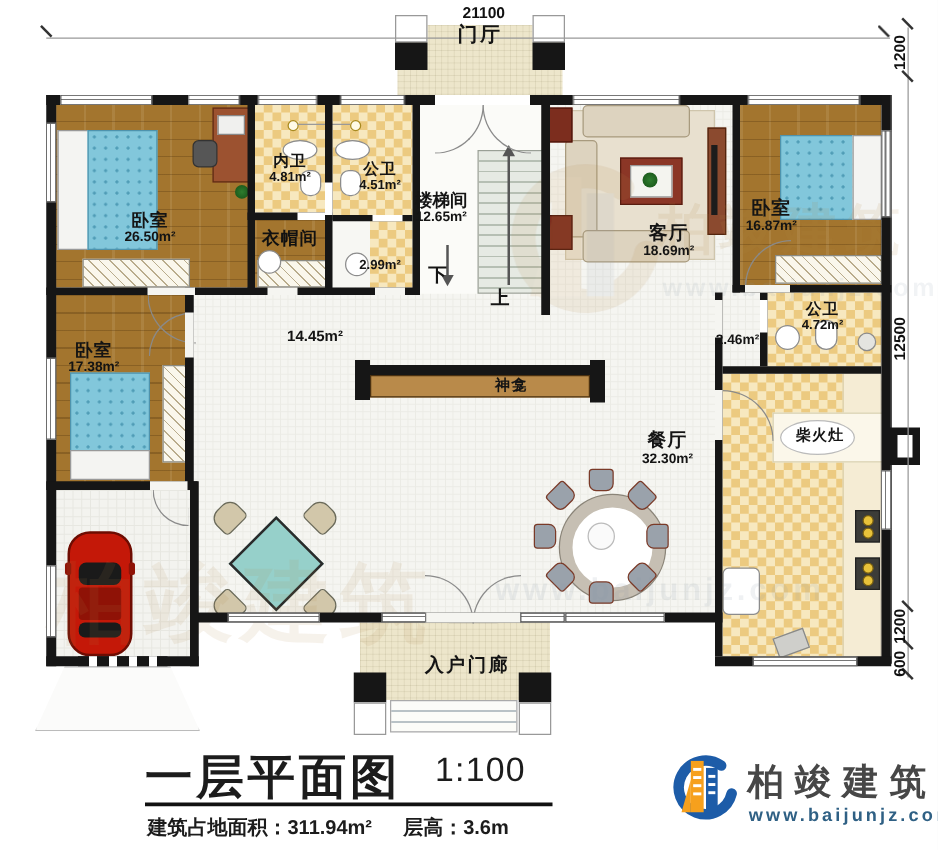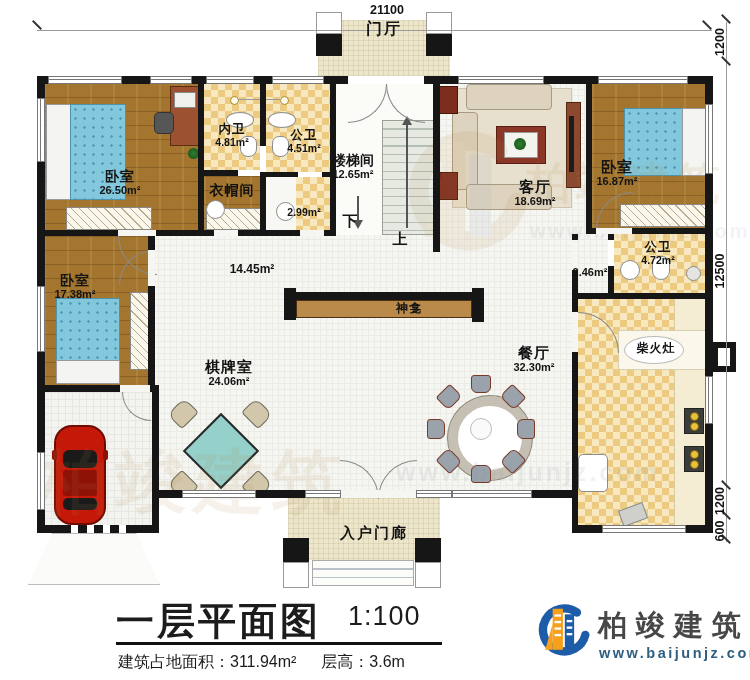--- a/index.html
+++ b/index.html
@@ -319,24 +319,20 @@
     <span class="rarea" style="font-size:12px;">14.45m²</span>
   </div>
   <div class="lbl" style="left:492px;top:344px;width:84px;">
     <span class="rname big">餐厅</span>
     <span class="rarea">32.30m²</span>
   </div>
   <div class="lbl" style="left:30px;top:272px;width:90px;">
     <span class="rname">卧室</span>
     <span class="rarea">17.38m²</span>
   </div>
-  <div class="lbl" style="left:188px;top:358px;width:82px;">
-    <span class="rname big">棋牌室</span>
-    <span class="rarea">24.06m²</span>
-  </div>
   <div class="lbl" style="left:314px;top:524px;width:120px;">
     <span class="rname big" style="letter-spacing:2px;">入户门廊</span>
   </div>
 
   <div class="dimline" style="left:37px;top:30px;width:675px;height:1px;"></div>
   <div class="tick" style="left:31px;top:24px;"></div>
   <div class="tick" style="left:701px;top:24px;"></div>
   <div class="dim" style="left:322px;top:3px;width:130px;">21100</div>
 
   <div class="dimline" style="left:726px;top:22px;width:1px;height:520px;"></div>
@@ -360,21 +356,21 @@
     <div style="position:absolute;left:128px;top:26px;font-size:44px;font-weight:bold;color:#b0854a;white-space:nowrap;letter-spacing:6px;">柏竣建筑</div>
     <div style="position:absolute;left:132px;top:92px;font-size:20px;font-weight:bold;color:#8a99a8;white-space:nowrap;letter-spacing:3px;">www.baijunjz.com</div>
   </div>
   <div class="wm" style="left:38px;top:436px;opacity:0.10;font-size:70px;font-weight:bold;color:#b0854a;letter-spacing:8px;white-space:nowrap;">柏竣建筑</div>
   <div class="wm" style="left:396px;top:458px;opacity:0.13;font-size:25px;font-weight:bold;color:#8a99a8;letter-spacing:3px;white-space:nowrap;">www.baijunjz.com</div>
 
 
   <div class="ftr" style="left:116px;top:596px;font-size:38px;font-weight:bold;letter-spacing:3px;">一层平面图</div>
   <div class="ftr" style="left:348px;top:601px;font-size:27px;font-weight:500;letter-spacing:1px;">1:100</div>
   <div class="a" style="left:116px;top:642px;width:326px;height:3px;background:#111;z-index:14;"></div>
-  <div class="ftr" style="left:118px;top:652px;font-size:16px;font-weight:400;">
+  <div class="ftr" style="left:118px;top:652px;font-size:16px;font-weight:700;">
     <span>建筑占地面积：</span><span>311.94m²</span>
     <span style="display:inline-block;width:16px;"></span>
     <span>层高：</span><span>3.6m</span>
   </div>
 
   <svg class="a" style="left:534px;top:602px;z-index:14;" width="56" height="62" viewBox="0 0 60 64">
     <path d="M46 10 A23 23 0 1 0 55 34" fill="none" stroke="#1d5ca8" stroke-width="9" stroke-linecap="round"></path>
     <polygon points="12,50 20,22 20,50" fill="#f6a01d"></polygon>
     <rect x="20" y="6" width="11" height="44" fill="#f6a01d"></rect>
     <rect x="33" y="12" width="10" height="38" fill="#1d5ca8"></rect>

